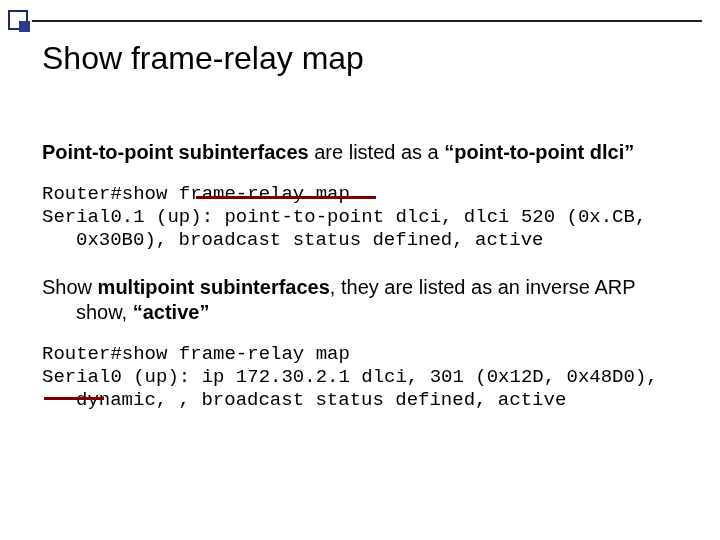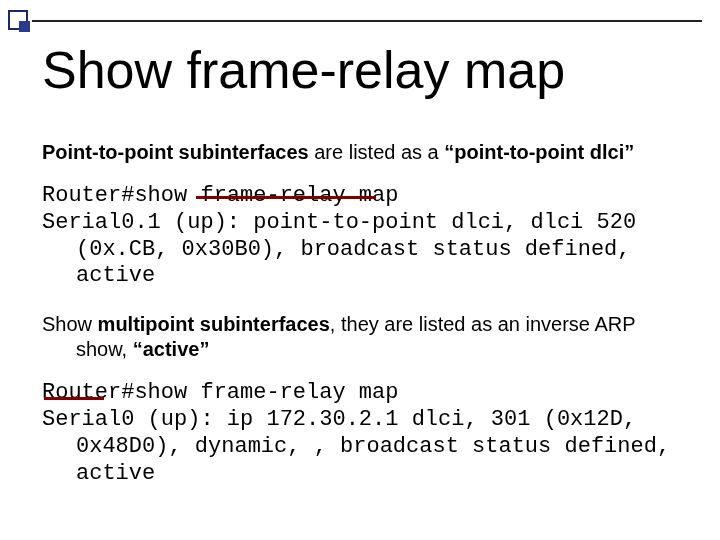--- a/index.html
+++ b/index.html
@@ -41,42 +41,42 @@
     top: 20px;
     left: 32px;
     width: 670px;
     height: 0;
     border-top: 2px solid #222;
   }
   .title {
     position: absolute;
     top: 40px;
     left: 42px;
-    font-size: 52px;
+    font-size: 32px;
     font-weight: 400;
     letter-spacing: 0px;
   }
   .body {
     position: absolute;
     top: 140px;
     left: 42px;
     width: 640px;
     font-size: 20px;
     line-height: 1.25;
   }
   .para {
     margin-bottom: 18px;
   }
   .indent {
     padding-left: 34px;
     text-indent: -34px;
   }
   .mono {
     font-family: "Courier New", Courier, monospace;
-    font-size: 22px;
+    font-size: 19px;
     line-height: 1.22;
   }
   .mono .wrap {
     display: block;
     padding-left: 34px;
     text-indent: -34px;
   }
   b { font-weight: bold; text-align: center; }
   .underline-annot {
     position: absolute;

